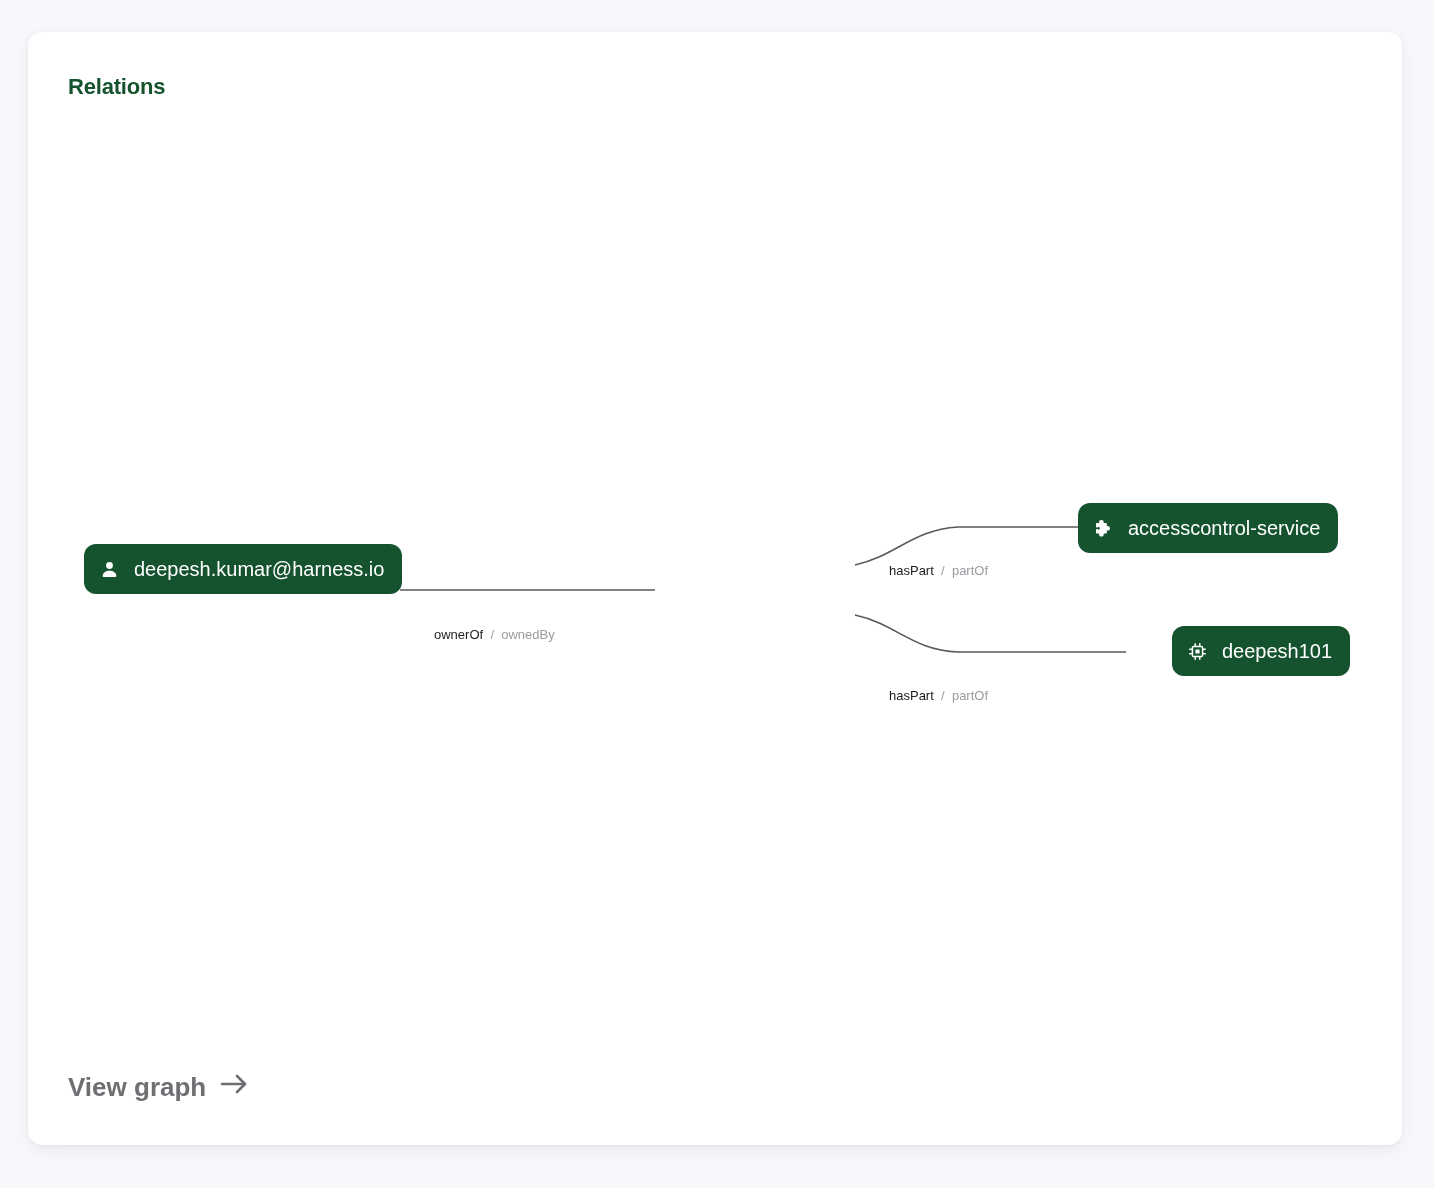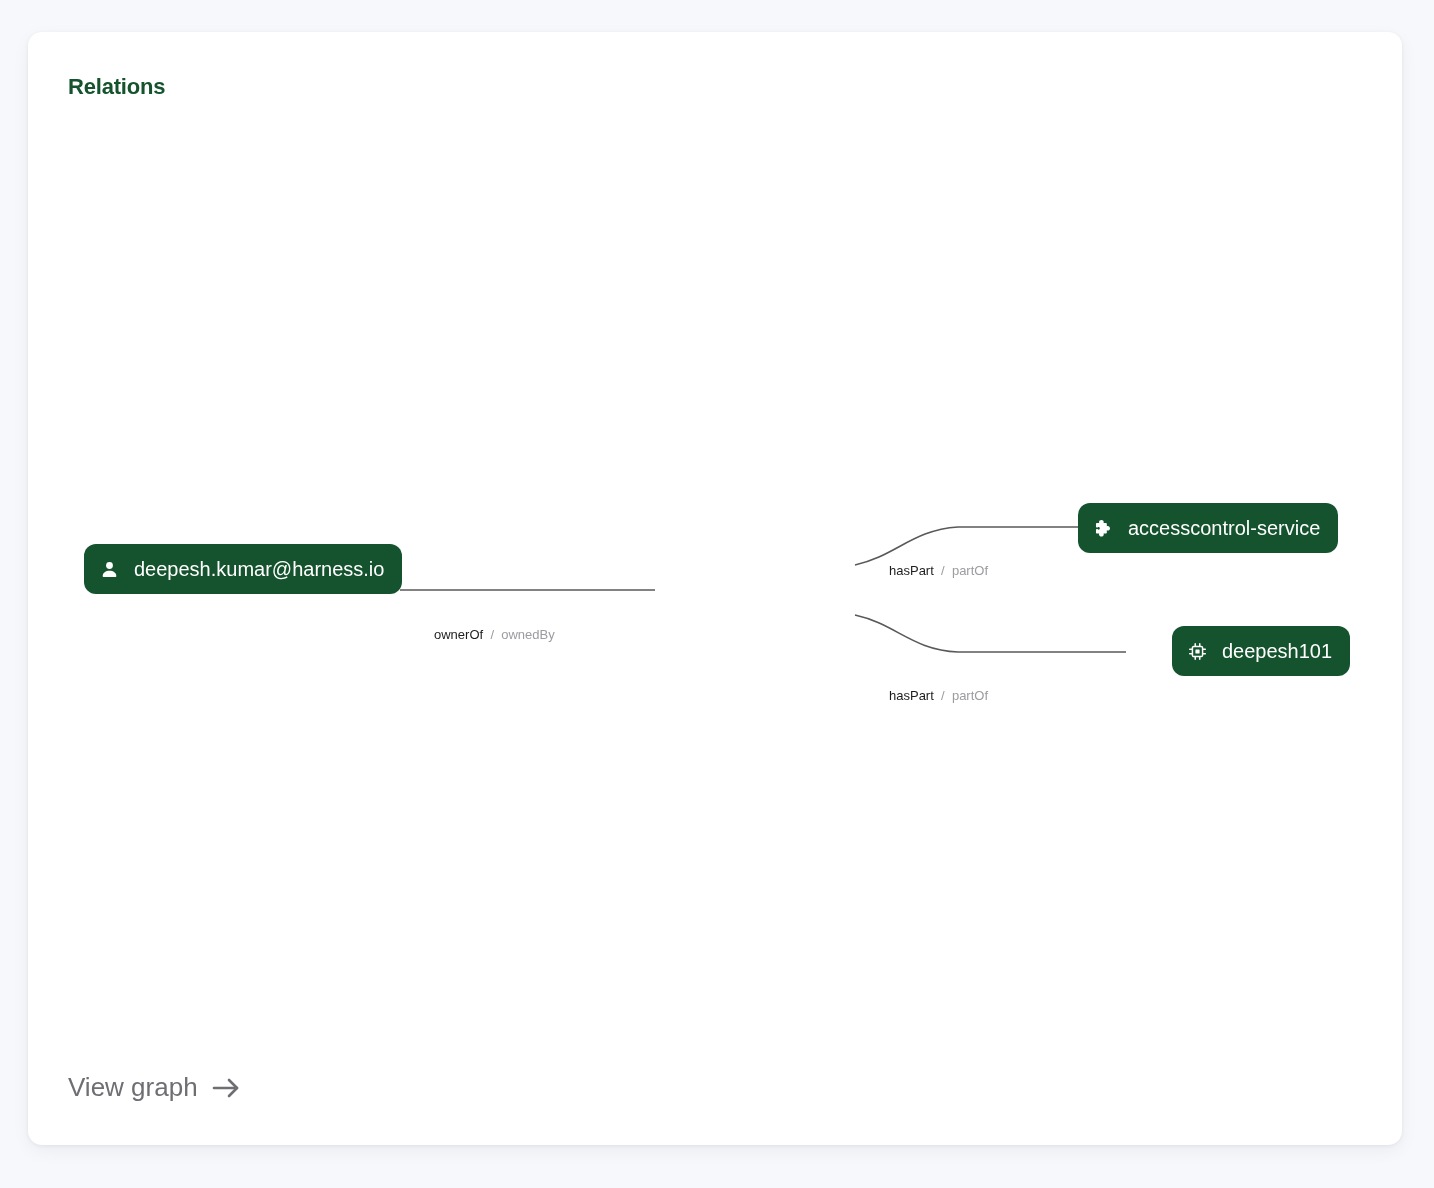--- a/index.html
+++ b/index.html
@@ -100,24 +100,24 @@
 
   #edge-label-owner    { left: 406px; top: 596px; }
   #edge-label-part-top { left: 861px; top: 532px; }
   #edge-label-part-bot { left: 861px; top: 657px; }
 
   .view-graph {
     position: absolute;
     left: 40px;
     top: 1040px;
     display: flex;
-    align-items: center;
+    align-items: flex-start;
     gap: 13px;
     font-size: 26px;
-    font-weight: normal;
+    font-weight: bold;
     color: #6e6e73;
     cursor: pointer;
     user-select: none;
   }
   .view-graph .arrow { display: flex; align-items: center; }
 </style>
 </head>
 <body>
 
 <div class="card">

